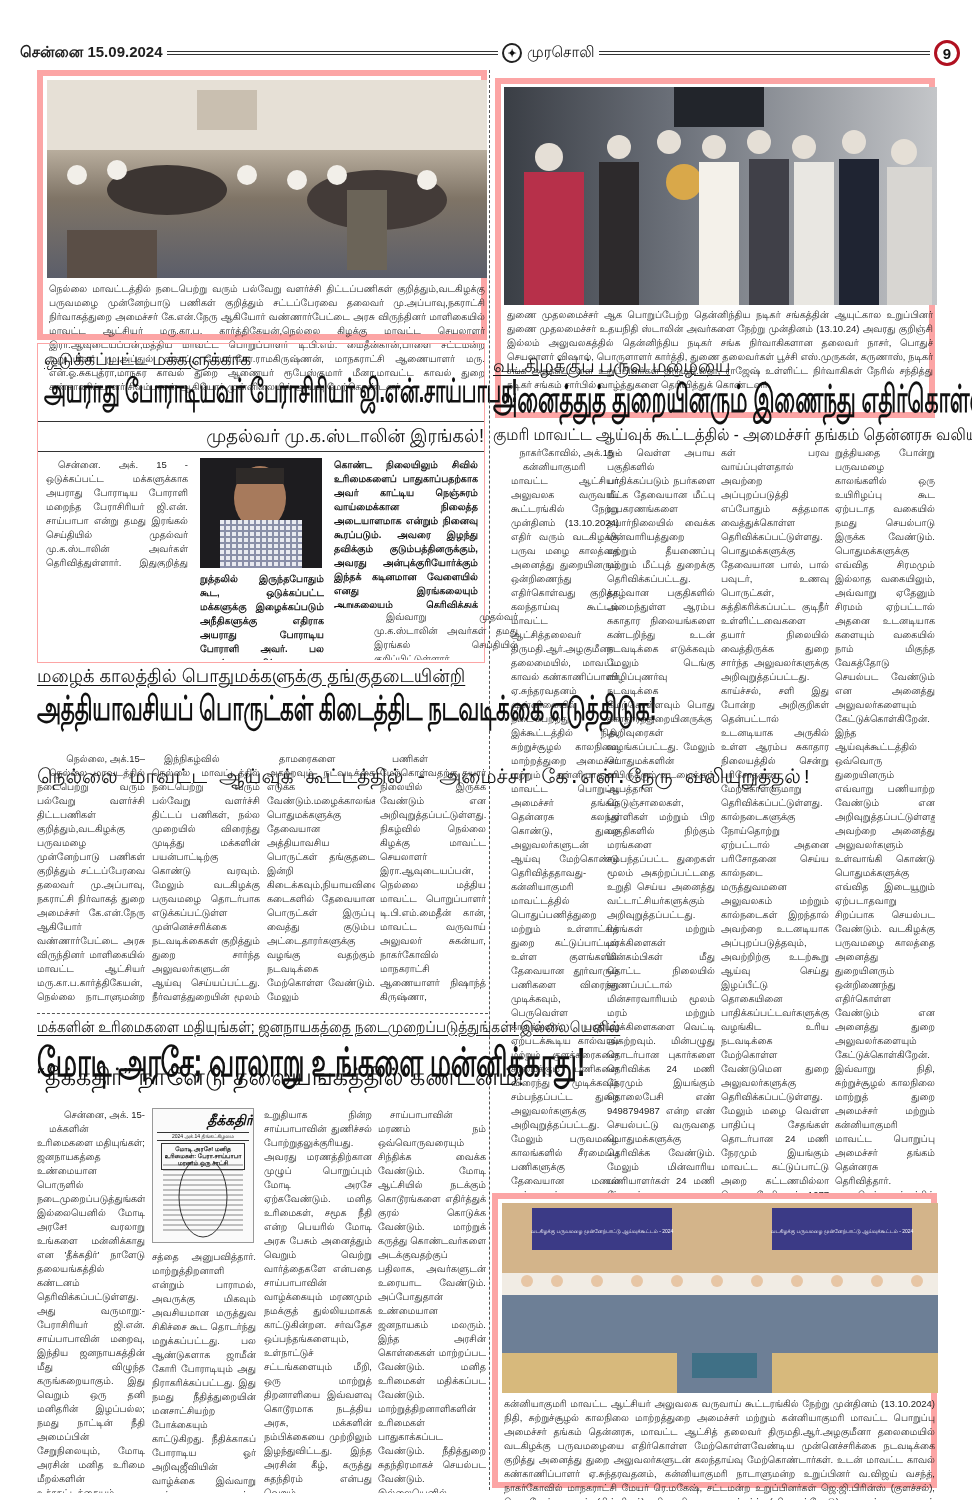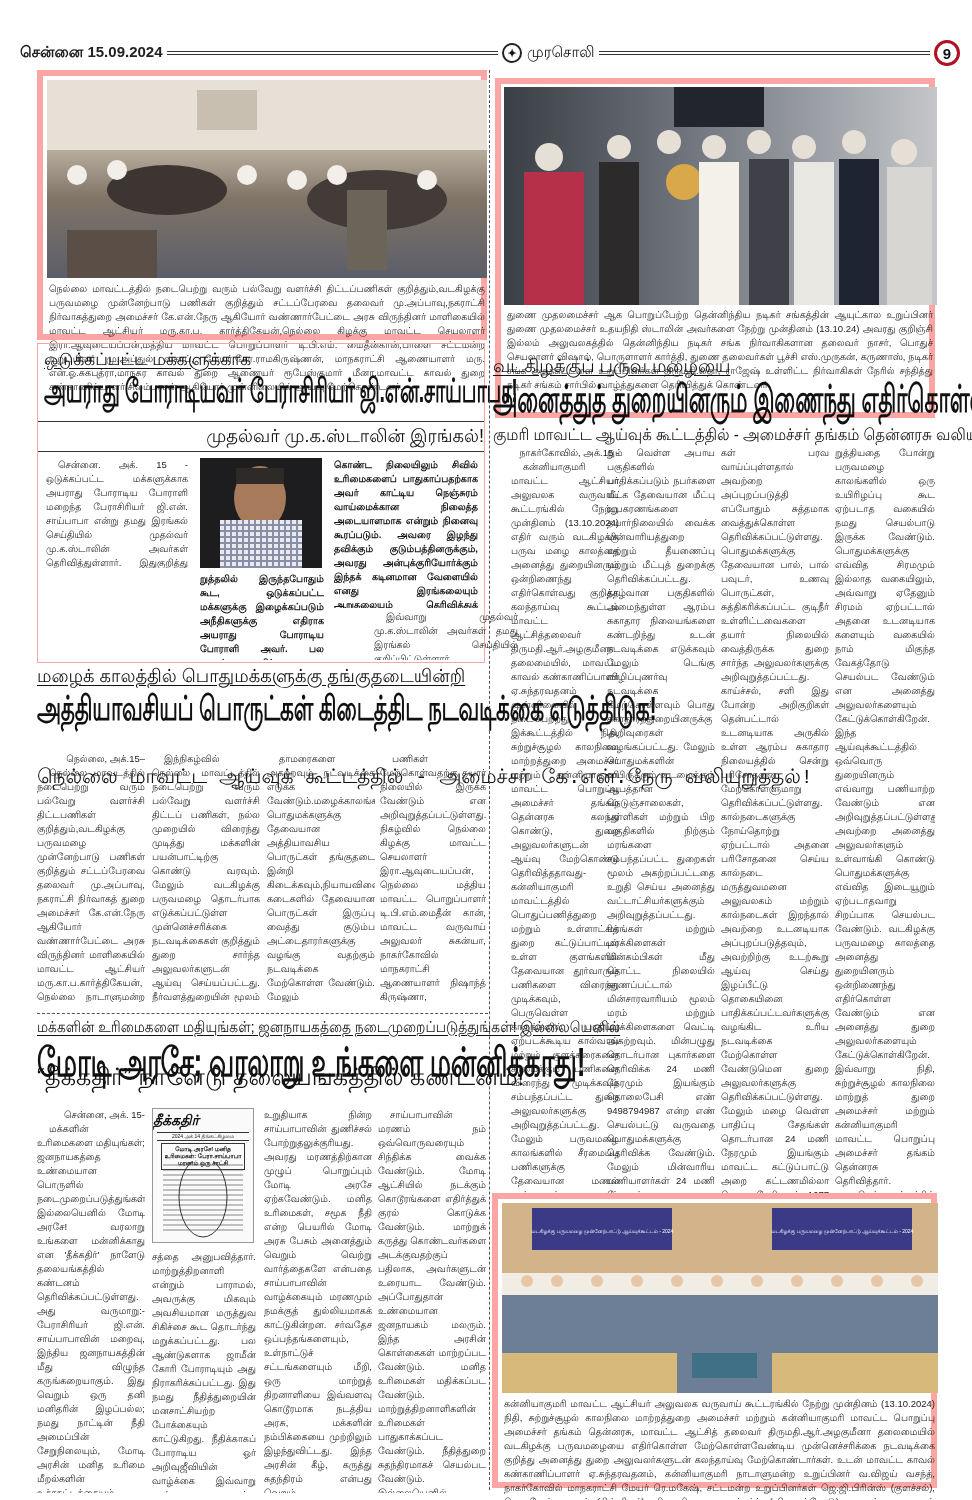--- a/index.html
+++ b/index.html
@@ -140,21 +140,21 @@
 <div class="dashed-v" style="left:489px;top:70px;height:1420px;"></div>
 
 <span class="kicker" style="left:37px;top:1018px;font-size:15px;transform:scaleX(0.92);transform-origin:left top;">மக்களின் உரிமைகளை மதியுங்கள்; ஜனநாயகத்தை நடைமுறைப்படுத்துங்கள்! இல்லையெனில்</span>
 <span class="headline" style="left:37px;top:1040px;font-size:40px;transform:scaleX(0.66);">மோடி அரசே; வரலாறு உங்களை மன்னிக்காது!</span>
 <span class="subhead" style="left:37px;top:1063px;width:451px;font-size:24px;">“தீக்கதிர்” நாளேடு தலையங்கத்தில் கண்டனம்!</span>
 <div class="col" style="left:37px;top:1108px;width:108px;height:385px;">
   <span class="dateline">சென்னை, அக். 15-</span>
   <p>மக்களின் உரிமைகளை மதியுங்கள்; ஜனநாயகத்தை உண்மையான பொருளில் நடைமுறைப்படுத்துங்கள், இல்லையெனில் மோடி அரசே! வரலாறு உங்களை மன்னிக்காது என 'தீக்கதிர்' நாளேடு தலையங்கத்தில் கண்டனம் தெரிவிக்கப்பட்டுள்ளது. அது வருமாறு:- பேராசிரியர் ஜி.என். சாய்பாபாவின் மறைவு, இந்திய ஜனநாயகத்தின் மீது விழுந்த கருங்கறையாகும். இது வெறும் ஒரு தனி மனிதரின் இழப்பல்ல; நமது நாட்டின் நீதி அமைப்பின் சேறுநிலையும், மோடி அரசின் மனித உரிமை மீறல்களின் உச்சகட்டத்தையும் வெளிச்சமிட்டுக் காட்டும் சோக நிகழ்வாகும். மோடி அரசின் ஒடுக்குமுறைக் கொள்கைகளின் நேரடிப் பலியாக பேரா. சாய்பாபா மாறினார். பத்தாண்டுகள் சிறையில் வாடிய இவர், அடிப்படை மனித உரிமைகள் கூட மறுக்கப்பட்ட நிலையில் கொடூரமான சிறை வா</p>
 </div>
 <div class="photo" style="left:152px;top:1108px;width:102px;height:135px;background:#fafafa;border:1px solid #999;">
-  <div style="font-size:14px;font-weight:bold;font-style:italic;text-align:left;margin-top:3px;">தீக்கதிர்</div>
+  <div style="font-size:14px;font-weight:bold;font-style:italic;text-align:right;margin-top:3px;">தீக்கதிர்</div>
   <div style="font-size:5px;text-align:center;border-top:1px solid #333;border-bottom:1px solid #333;margin:2px 4px;">2024 அக்.14 திங்கட்கிழமை</div>
   <div style="font-size:6px;font-weight:bold;margin:2px 8px;border:1px solid #333;padding:2px;text-align:center;">மோடி அரசே! மனித உரிமைகள்: பேரா.சாய்பாபா மரணம் ஒரு சாட்சி</div>
   <svg width="100" height="80" style="position:absolute;left:0;top:52px;">
     <g stroke="#555" stroke-width="0.7">
       <line x1="10" y1="4" x2="90" y2="4"></line>
         <line x1="10" y1="9" x2="90" y2="9"></line>
         <line x1="10" y1="14" x2="90" y2="14"></line>
         <line x1="10" y1="19" x2="90" y2="19"></line>
         <line x1="10" y1="24" x2="90" y2="24"></line>
         <line x1="10" y1="29" x2="90" y2="29"></line>

